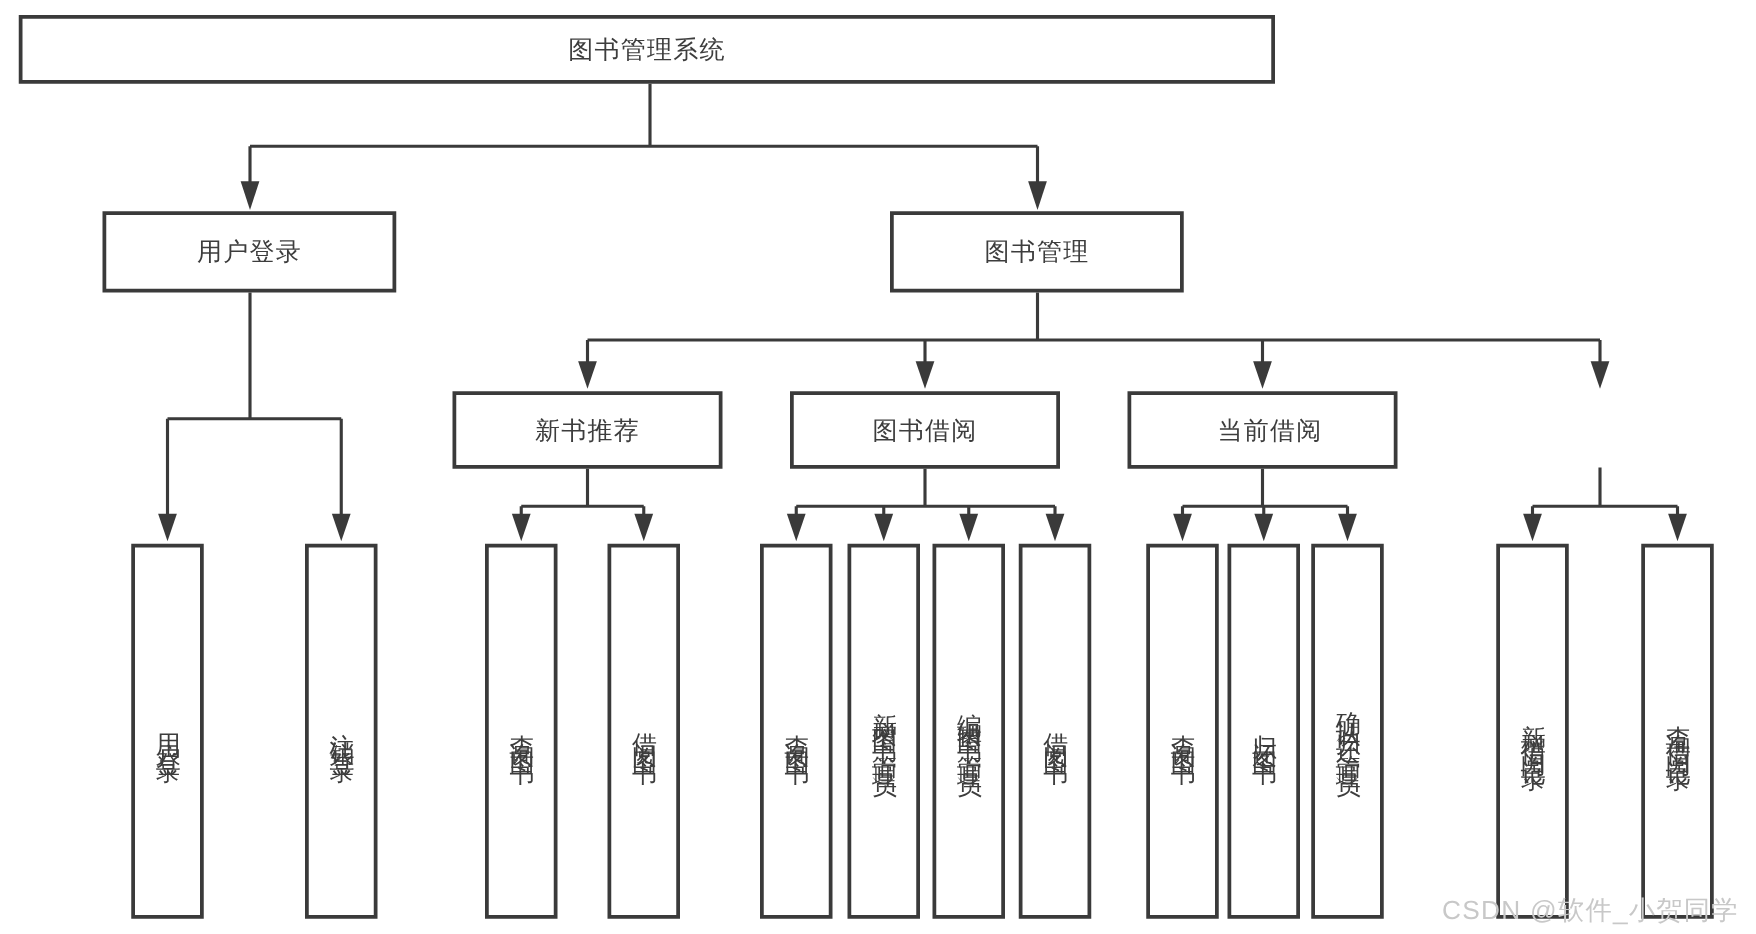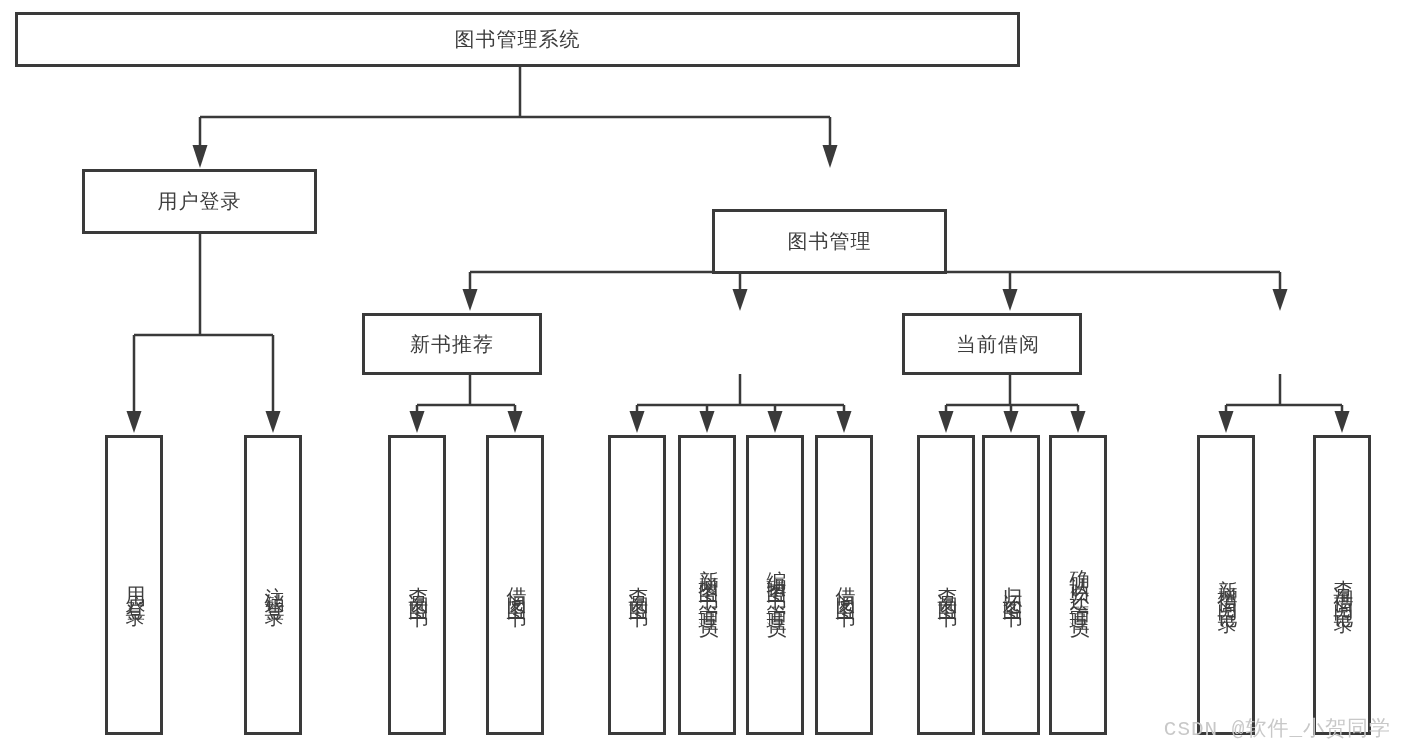--- a/index.html
+++ b/index.html
@@ -5,21 +5,21 @@
   html, body {
     margin: 0;
     padding: 0;
     background: #ffffff;
   }
   #stage {
     position: relative;
     width: 1405px;
     height: 747px;
     background: #ffffff;
-    font-family: Liberation Mono, monospace;
+    font-family: Liberation Sans, sans-serif;
     overflow: hidden;
   }
   #connectors {
     position: absolute;
     left: 0;
     top: 0;
     z-index: 1;
   }
   .box {
     position: absolute;
@@ -30,30 +30,30 @@
     display: flex;
     align-items: center;
     justify-content: center;
     color: #3d3d3d;
     font-size: 20px;
     letter-spacing: 1px;
     text-align: center;
   }
   .box.root   { left: 15px;  top: 12px;  width: 1005px; height: 55px; }
   .box.lvl2   { top: 169px;  width: 235px; height: 65px; }
-  .box.lvl3   { top: 313px;  width: 180px; height: 62px; }
+  .box.lvl3   { top: 313px;  width: 216px; height: 62px; }
   .box.leaf   { top: 435px;  width: 58px;  height: 300px; }
   .leaf .vtext {
     writing-mode: vertical-rl;
     text-orientation: mixed;
     letter-spacing: 7px;
     line-height: 1;
   }
   #n-user-login    { left: 82px; }
-  #n-book-mgmt     { left: 712px; margin-top: 40px; }
+  #n-book-mgmt     { left: 712px; }
   #n-recommend     { left: 362px; }
   #n-borrow        { left: 632px; }
   #n-current       { left: 902px; padding-left: 12px; }
   #n-record        { left: 1172px; }
   #lf-user-login   { left: 105px; }
   #lf-logout       { left: 244px; }
   #lf-rec-query    { left: 388px; }
   #lf-rec-borrow   { left: 486px; }
   #lf-bor-query    { left: 608px; }
   #lf-bor-add      { left: 678px; }
@@ -128,20 +128,23 @@
   <div class="box lvl2" id="n-user-login">
     <span>用户登录</span>
   </div>
   <div class="box lvl2" id="n-book-mgmt">
     <span>图书管理</span>
   </div>
 
   <div class="box lvl3" id="n-recommend">
     <span>新书推荐</span>
   </div>
+  <div class="box lvl3" id="n-borrow">
+    <span>图书借阅</span>
+  </div>
   <div class="box lvl3" id="n-current">
     <span>当前借阅</span>
   </div>
 
   <div class="box leaf" id="lf-user-login">
     <span class="vtext">用户登录</span>
   </div>
   <div class="box leaf" id="lf-logout">
     <span class="vtext">注销登录</span>
   </div>

